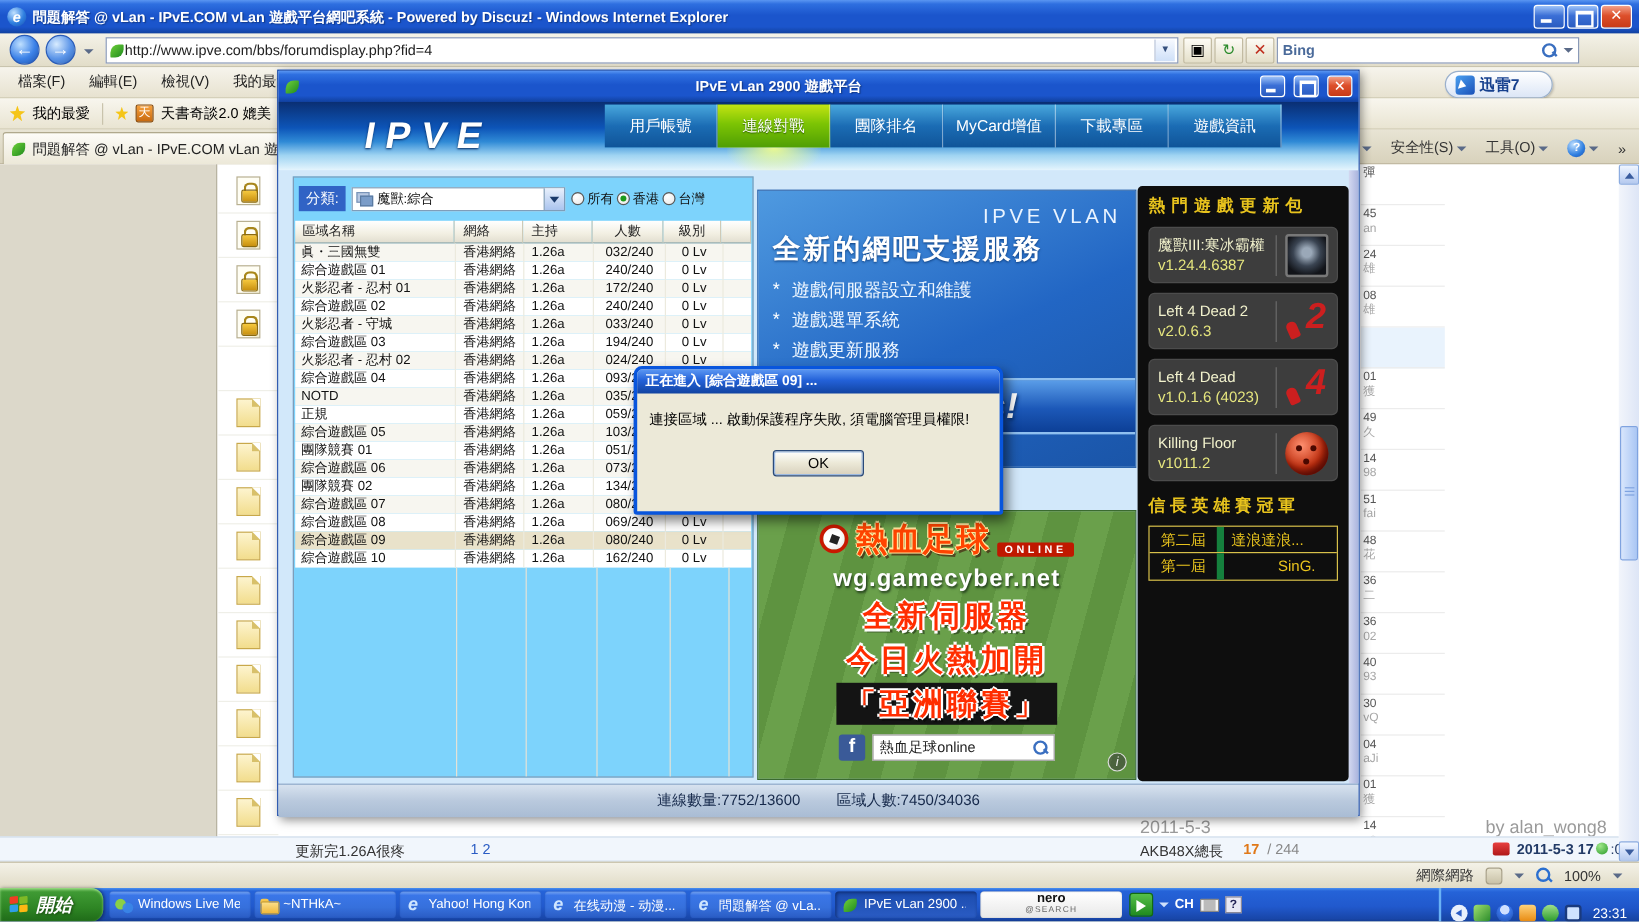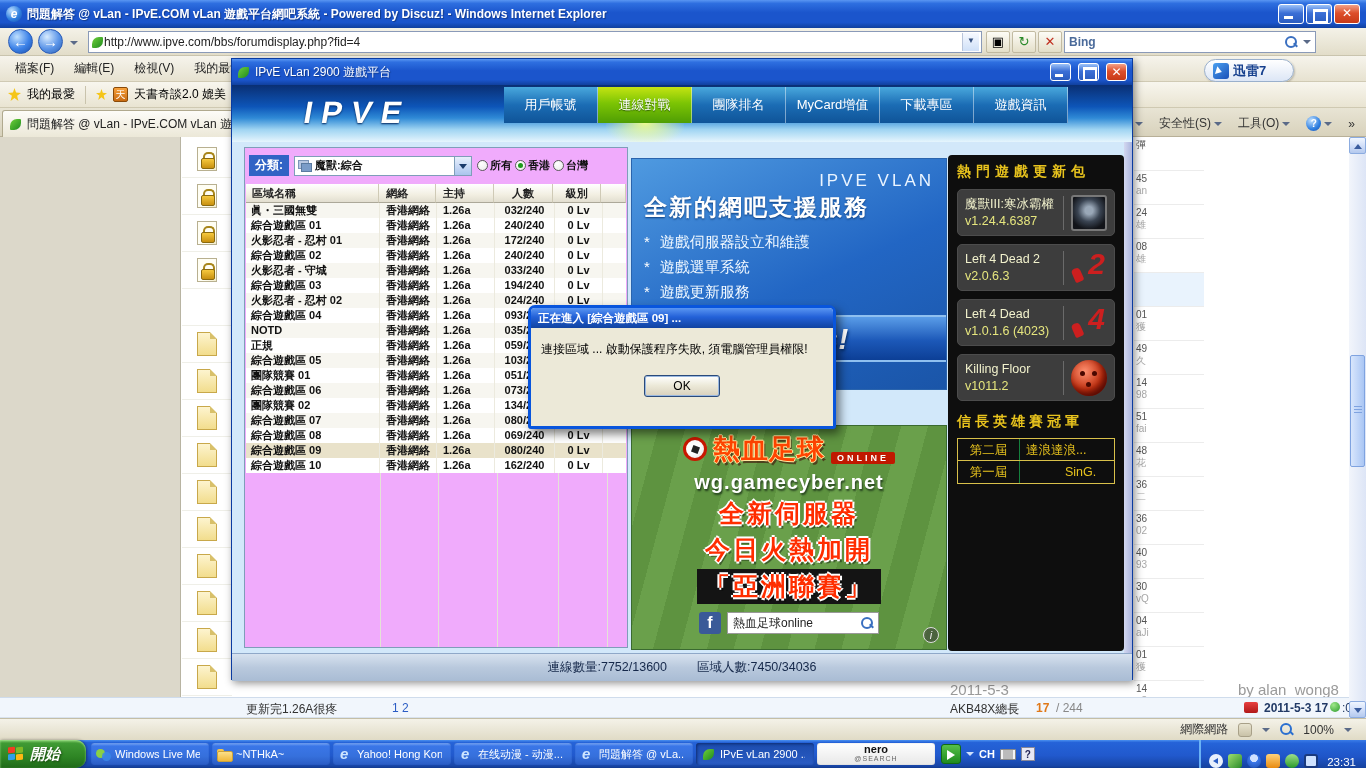--- a/index.html
+++ b/index.html
@@ -76,34 +76,34 @@
 .sb-thumb::before{content:"";position:absolute;left:3px;top:50px;width:8px;height:1px;background:#7fa3e0;box-shadow:0 3px 0 #7fa3e0,0 6px 0 #7fa3e0;}
 .ie-statusbar{left:0;top:718px;width:1366px;height:22px;background:linear-gradient(180deg,#f4f2e8,#e0dbc6);border-top:1px solid #c4bea6;display:flex;align-items:center;justify-content:flex-end;gap:10px;padding-right:14px;font-size:12px;color:#333;}
 .shieldico{width:14px;height:14px;border-radius:3px;background:linear-gradient(#e8e4d0,#c9c2a8);border:1px solid #a8a088;position:relative;}
 .zoomico{width:13px;height:13px;position:relative;}
 .zoomico::before{content:"";position:absolute;left:0;top:0;width:8px;height:8px;border:2px solid #2a6fd0;border-radius:50%;}
 .zoomico::after{content:"";position:absolute;left:9px;top:9px;width:5px;height:2px;background:#2a6fd0;transform:rotate(45deg);}
 
 
 .ipve{left:231px;top:58px;width:902px;height:622px;border:1px solid #0a3ba0;box-shadow:2px 3px 8px rgba(0,0,0,.45);z-index:10;background:#d2e8fa;}
 .ipve-titlebar{position:absolute;left:0;top:0;width:100%;height:26px;background:linear-gradient(180deg,#5a96f2 0%,#2e6fe0 12%,#1b55cc 45%,#1b55cc 80%,#10409e 100%);display:flex;align-items:center;padding:0 5px;gap:5px;}
-.ipve-titlebar .t{color:#fff;font-weight:normal;font-size:12px;text-shadow:1px 1px 1px #123a8a;flex:1;}
+.ipve-titlebar .t{color:#fff;font-weight:bold;font-size:12px;text-shadow:1px 1px 1px #123a8a;flex:1;text-align:center;}
 .winbtn.sm{width:21px;height:18px;}
 .winbtn.sm.min::before{left:4px;bottom:3px;width:8px;height:3px;}
 .winbtn.sm.max::before{left:4px;top:3px;width:10px;height:9px;}
 .ipve-header{position:absolute;left:0;top:26px;width:100%;height:57px;background:linear-gradient(180deg,#0a2f73 0%,#0d55b8 38%,#2f8ad6 58%,#9fd4f2 78%,#e6f5fd 100%);overflow:visible;}
 .ipve-logo{position:absolute;left:72px;top:10px;color:#fff;font-weight:bold;font-size:31px;letter-spacing:9px;transform:skewX(-10deg);text-shadow:0 1px 2px #05285e;}
 .ipve-nav{position:absolute;left:272px;top:2px;display:flex;height:36px;}
 .ipve-tab{width:94px;height:36px;display:flex;align-items:center;justify-content:center;color:#fff;font-size:13px;background:linear-gradient(180deg,#49a8dd,#1b6cb4 50%,#0f5498);border-right:1px solid rgba(255,255,255,.45);position:relative;}
 .ipve-tab.active{background:linear-gradient(180deg,#c4e412,#7cc404 45%,#4f9e04);text-shadow:0 1px 1px #2a5a00;}
 .ipve-tab.active::after{content:"";position:absolute;left:8px;top:100%;width:78px;height:22px;background:radial-gradient(ellipse at 50% 0,rgba(244,255,140,.95),rgba(244,255,140,0) 75%);}
 .ipve-content{position:absolute;left:0;top:83px;width:100%;height:511px;background:#d2e8fa;}
 .ipve-rightstrip{position:absolute;right:0;top:0;width:8px;height:511px;background:linear-gradient(90deg,#d3d8f0,#aab4dd);}
 
-.panel{position:absolute;left:12px;top:5px;width:384px;height:501px;background:#f0abfc;border:1px solid #7f9db9;display:flex;flex-direction:column;font-weight:bold;}
+.panel{position:absolute;left:12px;top:5px;width:384px;height:501px;background:#7dd3fc;border:1px solid #7f9db9;display:flex;flex-direction:column;}
 .filter-row{display:flex;align-items:center;gap:5px;padding:7px 4px 6px 4px;}
 .cat-label{background:#3163c5;color:#fff;font-size:12px;padding:2px 6px;}
 .combo{width:178px;height:20px;border:1px solid #7f9db9;background:#fff;display:flex;align-items:center;padding-left:3px;gap:4px;}
 .combo .txt{flex:1;font-size:11px;color:#111;}
 .cards{width:13px;height:11px;position:relative;}
 .cards::before{content:"";position:absolute;left:0;top:0;width:9px;height:7px;background:#b8c8e2;border:1px solid #7a94b8;}
 .cards::after{content:"";position:absolute;left:3px;top:3px;width:9px;height:7px;background:#7a9cc8;border:1px solid #5a7aa0;}
 .combo-btn{width:17px;height:18px;background:linear-gradient(#e8f0fc,#aac4ee);border-left:1px solid #7f9db9;position:relative;}
 .combo-btn::before{content:"";position:absolute;left:4px;top:7px;border-left:4px solid transparent;border-right:4px solid transparent;border-top:5px solid #1a3a6a;}
 .radios{display:flex;align-items:center;gap:3px;font-size:11px;color:#111;}
@@ -162,21 +162,21 @@
 .gi.l4d2::before,.gi.l4d::before{position:absolute;right:2px;top:-3px;font-size:30px;font-weight:900;color:#cc1f1f;font-style:italic;}
 .gi.l4d2::before{content:"2";}
 .gi.l4d::before{content:"4";}
 .gi.l4d2::after,.gi.l4d::after{content:"";position:absolute;left:2px;bottom:4px;width:9px;height:14px;background:#cc1f1f;border-radius:4px 4px 2px 2px;transform:rotate(-24deg);}
 .gi.kf{border-radius:50%;background:radial-gradient(circle at 38% 32%,#ff9070,#c03010 55%,#7a1404);box-shadow:inset -3px -4px 6px rgba(60,0,0,.7);}
 .gi.kf::before{content:"";position:absolute;left:9px;top:11px;width:5px;height:5px;border-radius:50%;background:#4a0800;box-shadow:12px 0 0 #4a0800,6px 11px 0 #4a0800;}
 .champ-title{color:#e8c31d;font-size:14px;font-weight:bold;letter-spacing:4px;margin:12px 0 7px 0;}
 .champ-table{border:1px solid #d8c04a;}
 .champ-row{display:flex;height:22px;border-bottom:1px solid #d8c04a;}
 .champ-row:last-child{border-bottom:none;gap:39px;}
-.champ-round{width:62px;border-right:1px solid #15803d;color:#e8c31d;font-size:12.5px;text-align:center;line-height:22px;}
+.champ-round{width:62px;border-right:6px solid #15803d;color:#e8c31d;font-size:12.5px;text-align:center;line-height:22px;}
 .champ-winner{flex:1;color:#e8c31d;font-size:12.5px;line-height:22px;padding-left:6px;}
 .ipve-status{position:absolute;left:0;top:594px;width:100%;height:28px;background:linear-gradient(180deg,#d7e2ef,#b9c9dd 50%,#a9bcd4);border-top:1px solid #8fa8c8;display:flex;align-items:center;justify-content:center;gap:30px;color:#15284a;font-size:12.5px;}
 
 
 .dlg{left:528px;top:305px;width:308px;height:124px;background:#ece9d8;border:3px solid #0855dd;border-radius:7px 7px 3px 3px;box-shadow:4px 5px 10px rgba(0,0,0,.5);z-index:50;}
 .dlg-title{height:20px;background:linear-gradient(180deg,#5a96f2,#2361d8 45%,#1143a0);border-radius:4px 4px 0 0;color:#fff;font-weight:bold;font-size:11.5px;line-height:20px;padding-left:7px;}
 .dlg-msg{padding:13px 10px 0 10px;font-size:12px;color:#000;}
 .dlg-ok{display:block;margin:17px auto 0 auto;width:76px;height:22px;background:linear-gradient(180deg,#fff,#ece9d8 48%,#d8d0bc);border:1px solid #2a4a7a;border-radius:3px;font-size:12px;color:#000;box-shadow:0 0 0 1px #9ab8e0 inset;}
 
 

